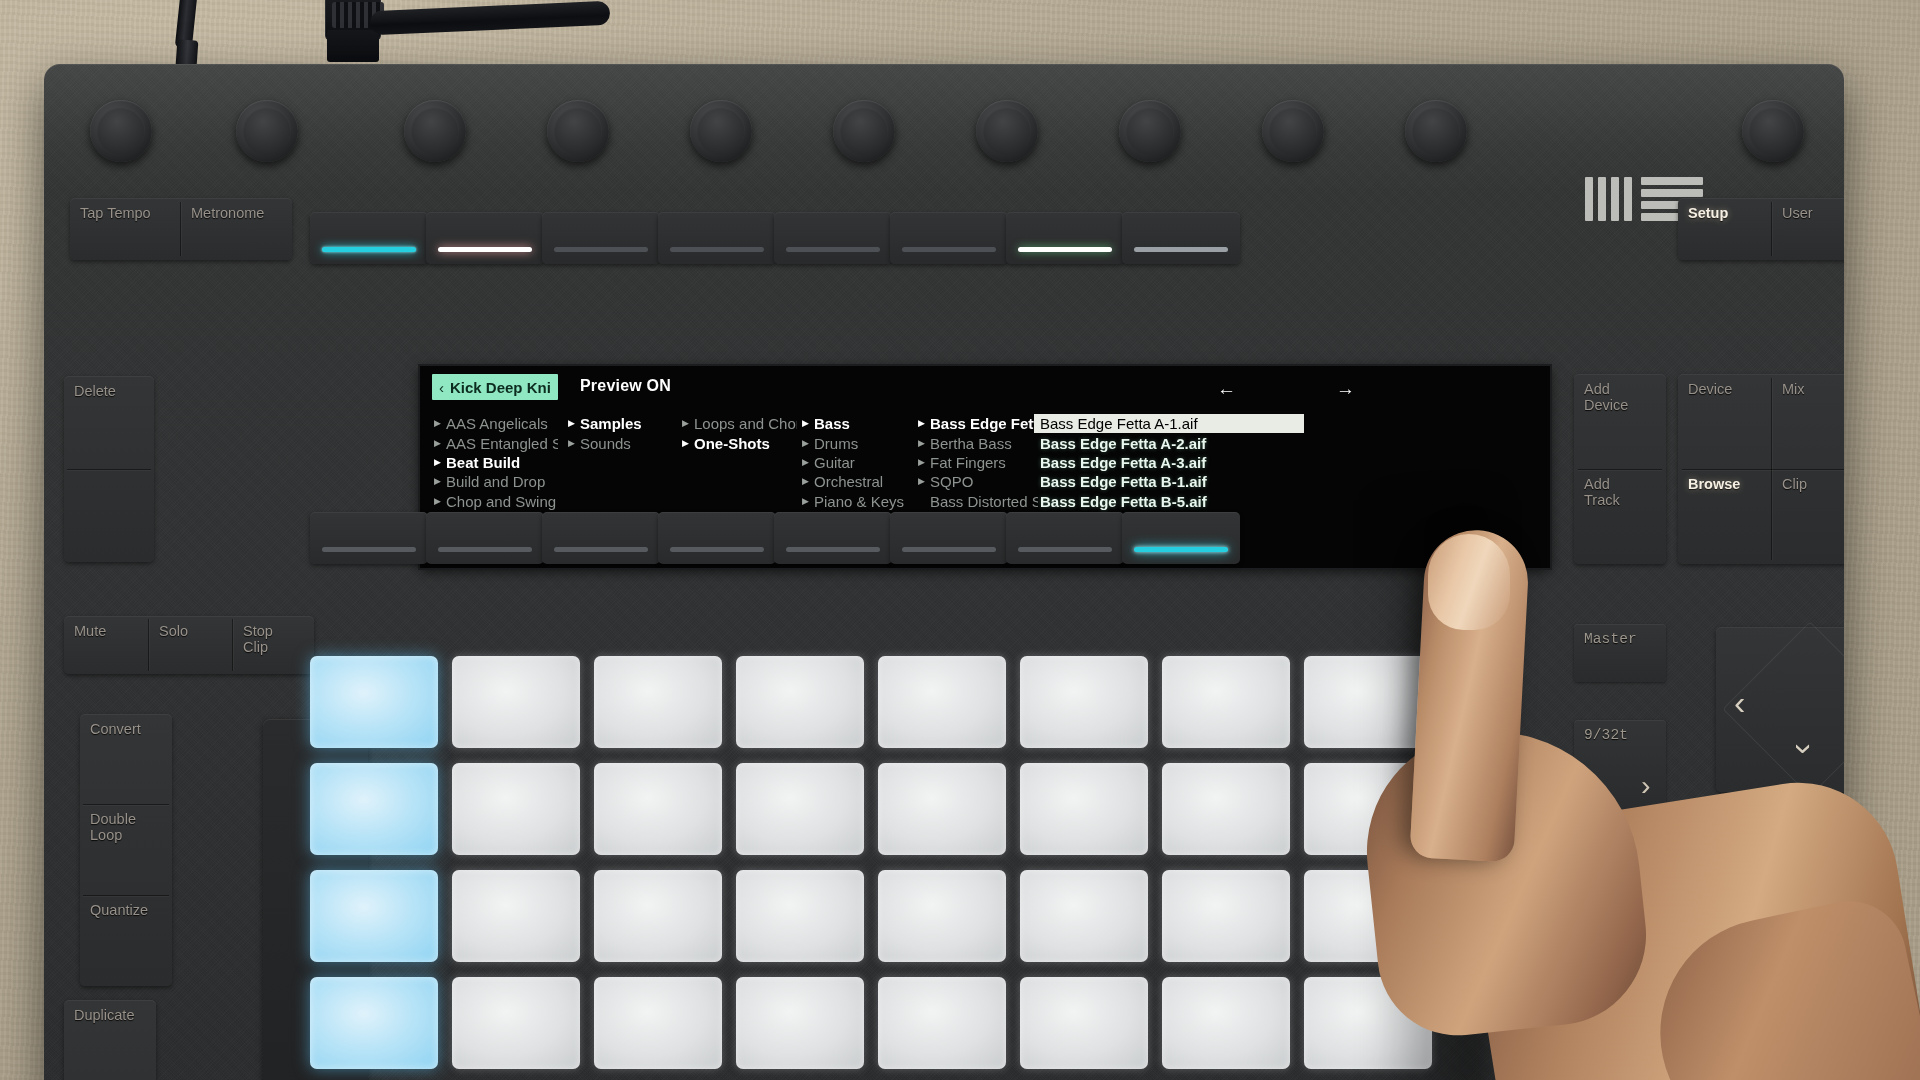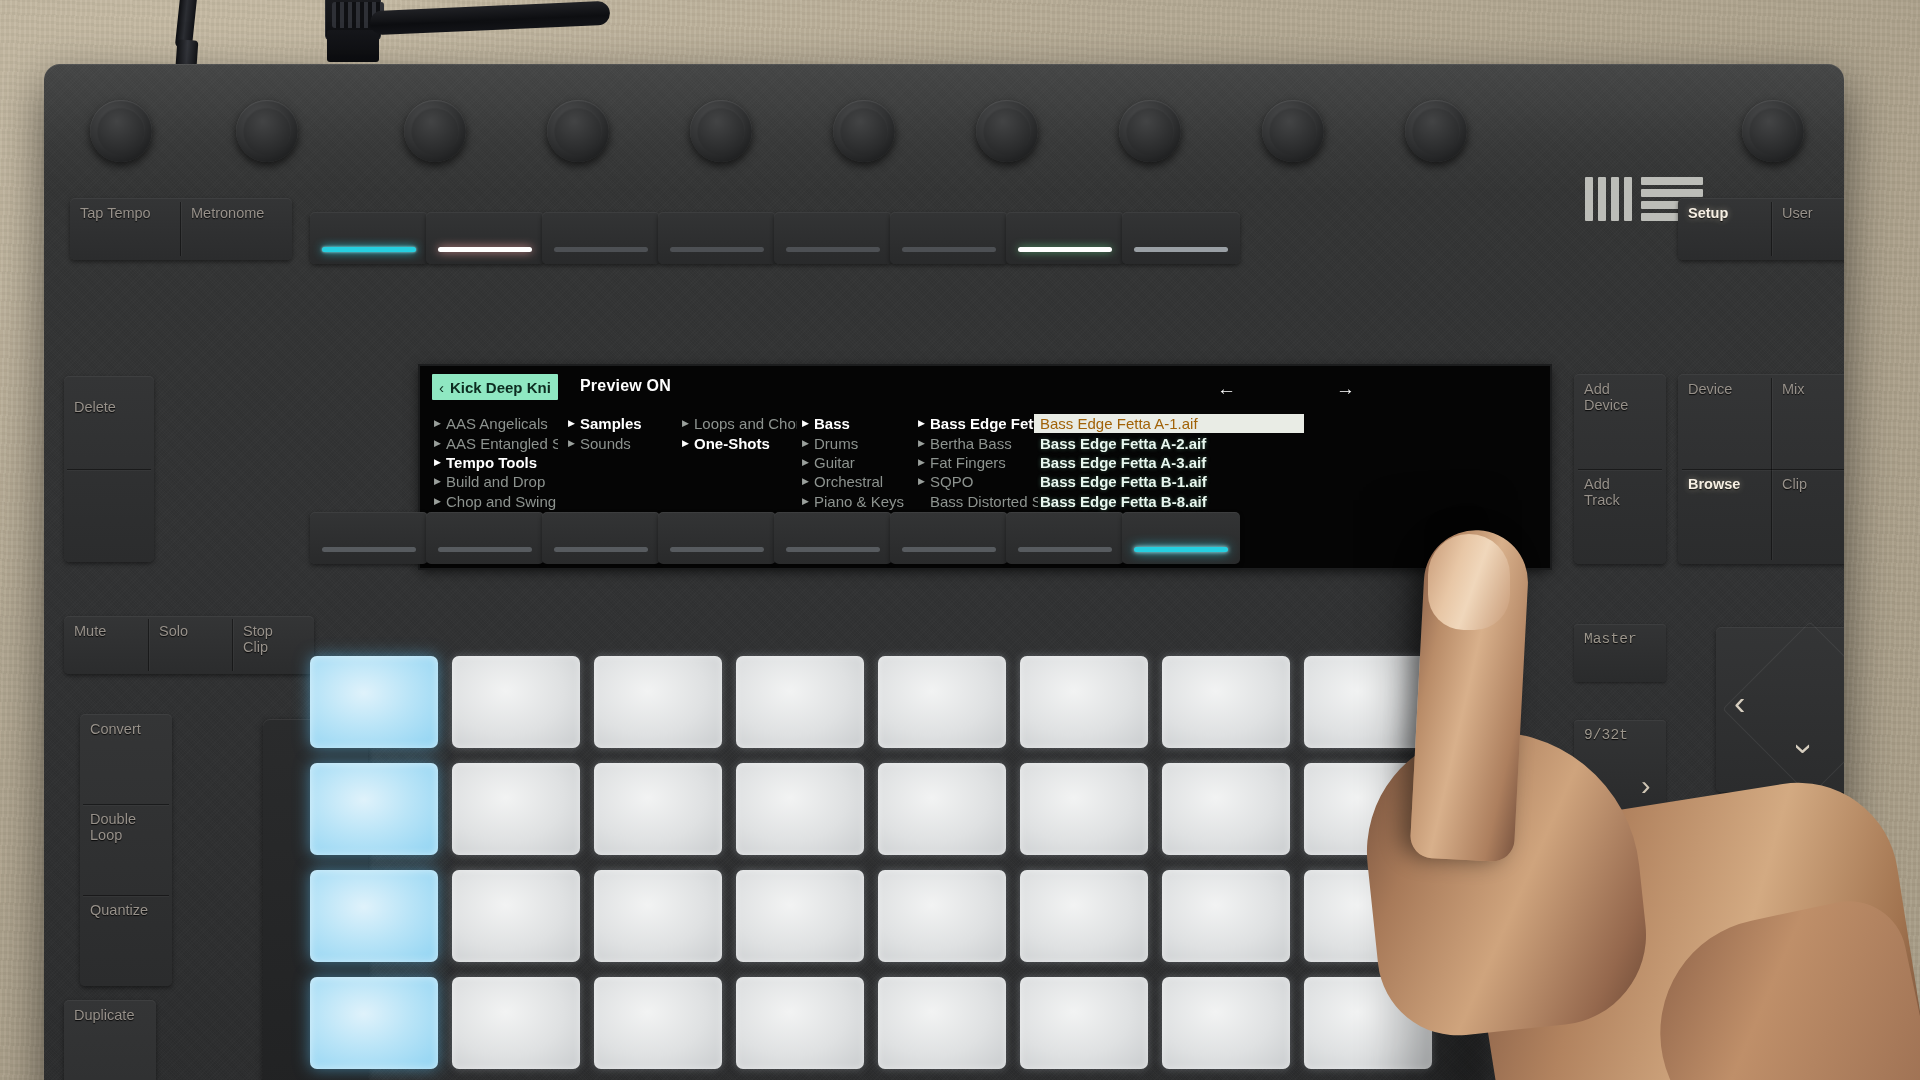--- a/index.html
+++ b/index.html
@@ -180,21 +180,21 @@
   .row.sel .nm{ color:#ffffff; font-weight:bold; }
   .row.sel .tri{ color:#ffffff; }
   .row.noarrow .tri{ visibility:hidden; }
 
   .fcol .fi{
     height:19.4px; font-size:15px; color:#e9f7ef; font-weight:bold;
     white-space:nowrap; display:flex; align-items:center; padding-left:6px;
     text-shadow:0 0 4px rgba(140,230,190,.35);
   }
   .fcol .fi.cur{
-    background:#e9ece5; color:#a16207; font-weight:normal; text-shadow:none;
+    background:#e9ece5; color:#000000; font-weight:normal; text-shadow:none;
   }
 
   
   .pad{
     position:absolute; width:128px; height:92px; border-radius:7px;
     background:radial-gradient(ellipse at 42% 38%, #f2f3f3 0%, #dfe1e2 55%, #c9ccce 100%);
     box-shadow: 0 0 9px rgba(200,210,220,.30), inset 0 0 7px rgba(255,255,255,.5);
   }
   .pad.blue{
     background:radial-gradient(ellipse at 42% 40%, #dff2fb 0%, #b9e4f7 45%, #8fd3f2 100%);
@@ -382,21 +382,21 @@
       <span class="lbl">Mix</span>
     </div>
     <div class="cell dim" style="left:94px;top:95px;width:92px;height:95px;">
       <span class="lbl">Clip</span>
     </div>
     <div class="div-v" style="left:93px;top:4px;height:182px;"></div>
     <div class="div-h" style="left:4px;top:95px;width:178px;"></div>
   </div>
 
   <div class="btngroup" style="left:20px; top:312px; width:90px; height:186px;">
-    <div class="cell dim" style="left:0;top:16px;width:90px;height:93px;">
+    <div class="cell dim" style="left:0;top:0;width:90px;height:93px;">
       <span class="lbl">Delete</span>
     </div>
     <div class="div-h" style="left:3px;top:93px;width:84px;"></div>
   </div>
 
   <div class="btngroup" style="left:20px; top:552px; width:250px; height:58px;">
     <div class="cell dim" style="left:0;top:0;width:84px;height:58px;">
       <span class="lbl">Mute</span>
     </div>
     <div class="div-v" style="left:84px;top:3px;height:52px;"></div>
@@ -464,21 +464,21 @@
       <div class="row">
           <span class="tri">▶</span>
           <span class="nm">AAS Angelicals</span>
         </div>
       <div class="row">
           <span class="tri">▶</span>
           <span class="nm">AAS Entangled S</span>
         </div>
       <div class="row sel">
           <span class="tri">▶</span>
-          <span class="nm">Tempo Tools</span>
+          <span class="nm">Beat Build</span>
         </div>
       <div class="row">
           <span class="tri">▶</span>
           <span class="nm">Build and Drop</span>
         </div>
       <div class="row">
           <span class="tri">▶</span>
           <span class="nm">Chop and Swing</span>
         </div>
       <div class="row">
@@ -561,21 +561,21 @@
           <span class="tri">▶</span>
           <span class="nm">Bass Edgey Stubb</span>
         </div>
     </div>
 
     <div class="col fcol" style="left:614px; width:270px;">
       <div class="fi cur">Bass Edge Fetta A-1.aif</div>
       <div class="fi">Bass Edge Fetta A-2.aif</div>
       <div class="fi">Bass Edge Fetta A-3.aif</div>
       <div class="fi">Bass Edge Fetta B-1.aif</div>
-      <div class="fi">Bass Edge Fetta B-8.aif</div>
+      <div class="fi">Bass Edge Fetta B-5.aif</div>
       <div class="fi">Bass Edge Fetta B-3.aif</div>
     </div>
 
   </div>
 
   <div class="strip" style="left:266px; top:448px;">
       <span class="led" style="background:#575b5f;"></span>
     </div>
   <div class="strip" style="left:382px; top:448px;">
       <span class="led" style="background:#575b5f;"></span>

